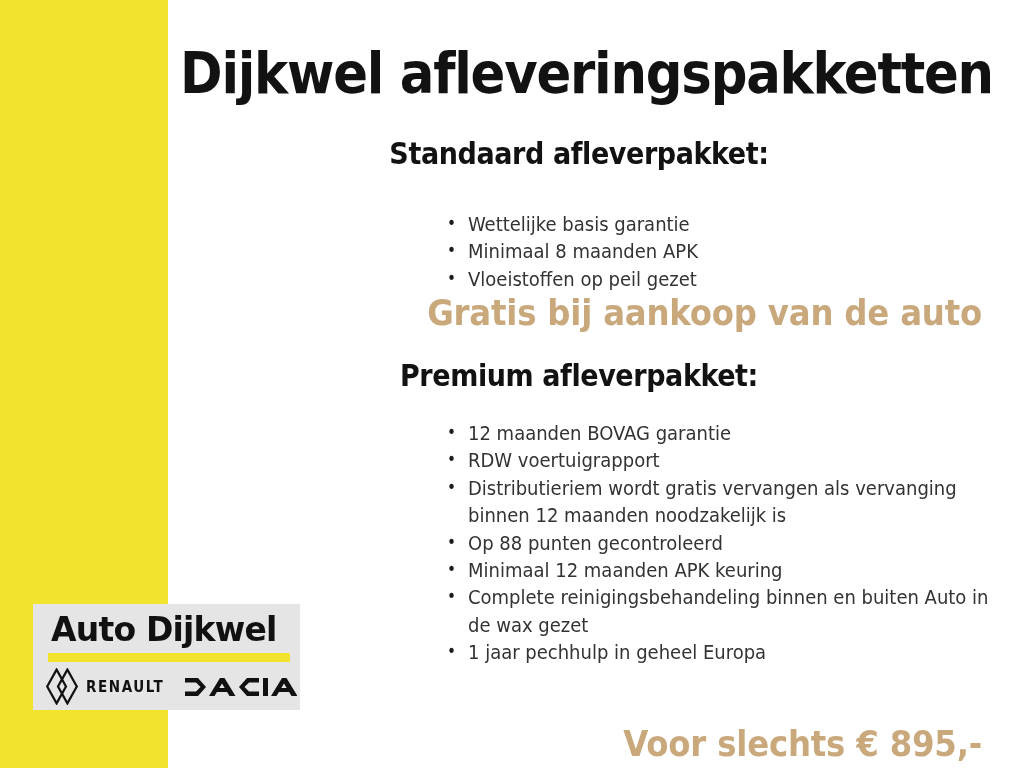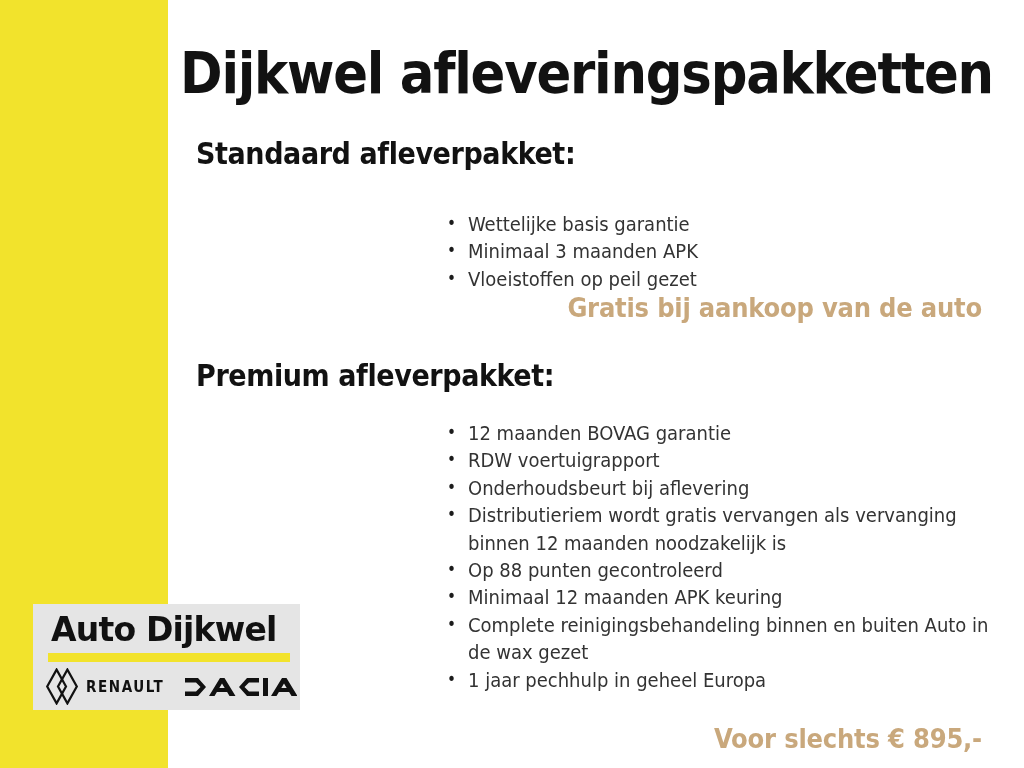--- a/index.html
+++ b/index.html
@@ -35,41 +35,41 @@
     line-height:1.04;
     letter-spacing:-1.2px;
     color:#121212;
     white-space:nowrap;
   }
 
   
   .section-heading {
     position:absolute;
     width:802px;
-    left:196px;
-    text-align:left;
+    left:178px;
+    text-align:center;
     font-family:"DejaVu Sans Condensed","Liberation Sans Narrow","Liberation Sans", sans-serif;
     font-weight:700;
     font-size:30px;
     letter-spacing:-0.4px;
     color:#121212;
     white-space:nowrap;
   }
   #heading-standaard { top:136px; }
   #heading-premium   { top:358px; }
 
   
   .accent-line {
     position:absolute;
     width:802px;
     left:180px;
     text-align:right;
     font-family:"DejaVu Sans Condensed","Liberation Sans Narrow","Liberation Sans", sans-serif;
     font-weight:700;
-    font-size:27px;
+    font-size:36px;
     letter-spacing:-0.2px;
     color:#C9A87C;
     white-space:nowrap;
   }
   #accent-gratis { top:292px; }
   #accent-price  { top:723px; }
 
   
   .bullet-list {
     position:absolute;
@@ -151,32 +151,31 @@
 <div id="slide">
 
   <div class="yellow-band"></div>
 
   <div class="main-title">Dijkwel afleveringspakketten</div>
 
   <div class="section-heading" id="heading-standaard">Standaard afleverpakket:</div>
 
   <ul class="bullet-list" id="list-standaard">
     <li>Wettelijke basis garantie</li>
-    <li>Minimaal 3 maanden APK</li>
+    <li>Minimaal 8 maanden APK</li>
     <li>Vloeistoffen op peil gezet</li>
   </ul>
 
   <div class="accent-line" id="accent-gratis">Gratis bij aankoop van de auto</div>
 
   <div class="section-heading" id="heading-premium">Premium afleverpakket:</div>
 
   <ul class="bullet-list" id="list-premium">
     <li>12 maanden BOVAG garantie</li>
     <li>RDW voertuigrapport</li>
-    <li>Onderhoudsbeurt bij aflevering</li>
     <li>Distributieriem wordt gratis vervangen als vervanging binnen 12 maanden noodzakelijk is</li>
     <li>Op 88 punten gecontroleerd</li>
     <li>Minimaal 12 maanden APK keuring</li>
     <li>Complete reinigingsbehandeling binnen en buiten Auto in de wax gezet</li>
     <li>1 jaar pechhulp in geheel Europa</li>
   </ul>
 
   <div class="accent-line" id="accent-price">Voor slechts € 895,-</div>
 
   <div class="logo-box">

